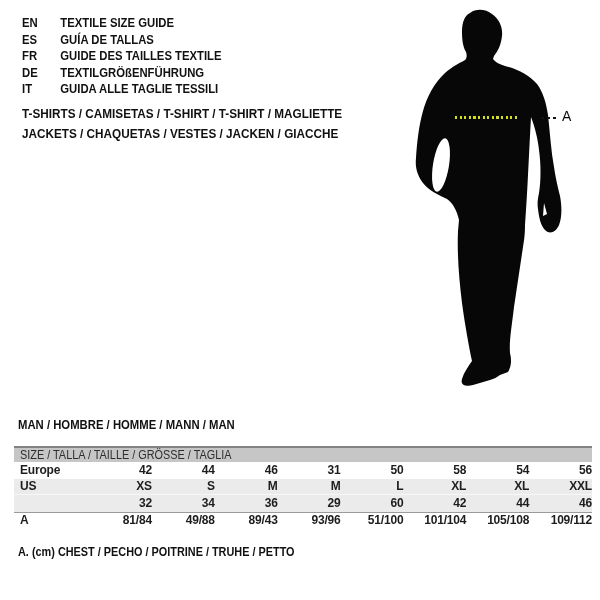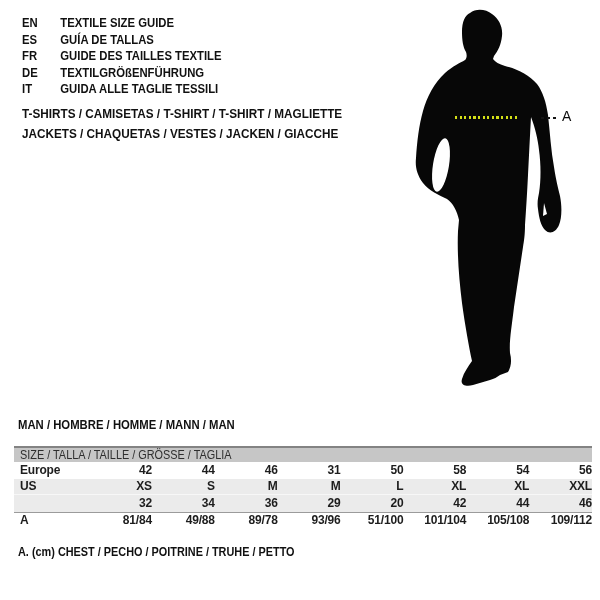--- a/index.html
+++ b/index.html
@@ -151,30 +151,30 @@
           <div class="tcell">XL</div>
           <div class="tcell">XL</div>
           <div class="tcell">XXL</div>
         </div>
         <div class="trow shaded">
           <div class="tcell-label"></div>
           <div class="tcell">32</div>
           <div class="tcell">34</div>
           <div class="tcell">36</div>
           <div class="tcell">29</div>
-          <div class="tcell">20</div>
+          <div class="tcell">60</div>
           <div class="tcell">42</div>
           <div class="tcell">44</div>
           <div class="tcell">46</div>
         </div>
         <div class="trow a-row">
           <div class="tcell-label">A</div>
           <div class="tcell">81/84</div>
           <div class="tcell">49/88</div>
-          <div class="tcell">89/78</div>
+          <div class="tcell">89/43</div>
           <div class="tcell">93/96</div>
           <div class="tcell">51/100</div>
           <div class="tcell">101/104</div>
           <div class="tcell">105/108</div>
           <div class="tcell">109/112</div>
         </div>
       </div>
   </div>
 
   <div class="footnote cond">A. (cm) CHEST / PECHO / POITRINE / TRUHE / PETTO</div>

